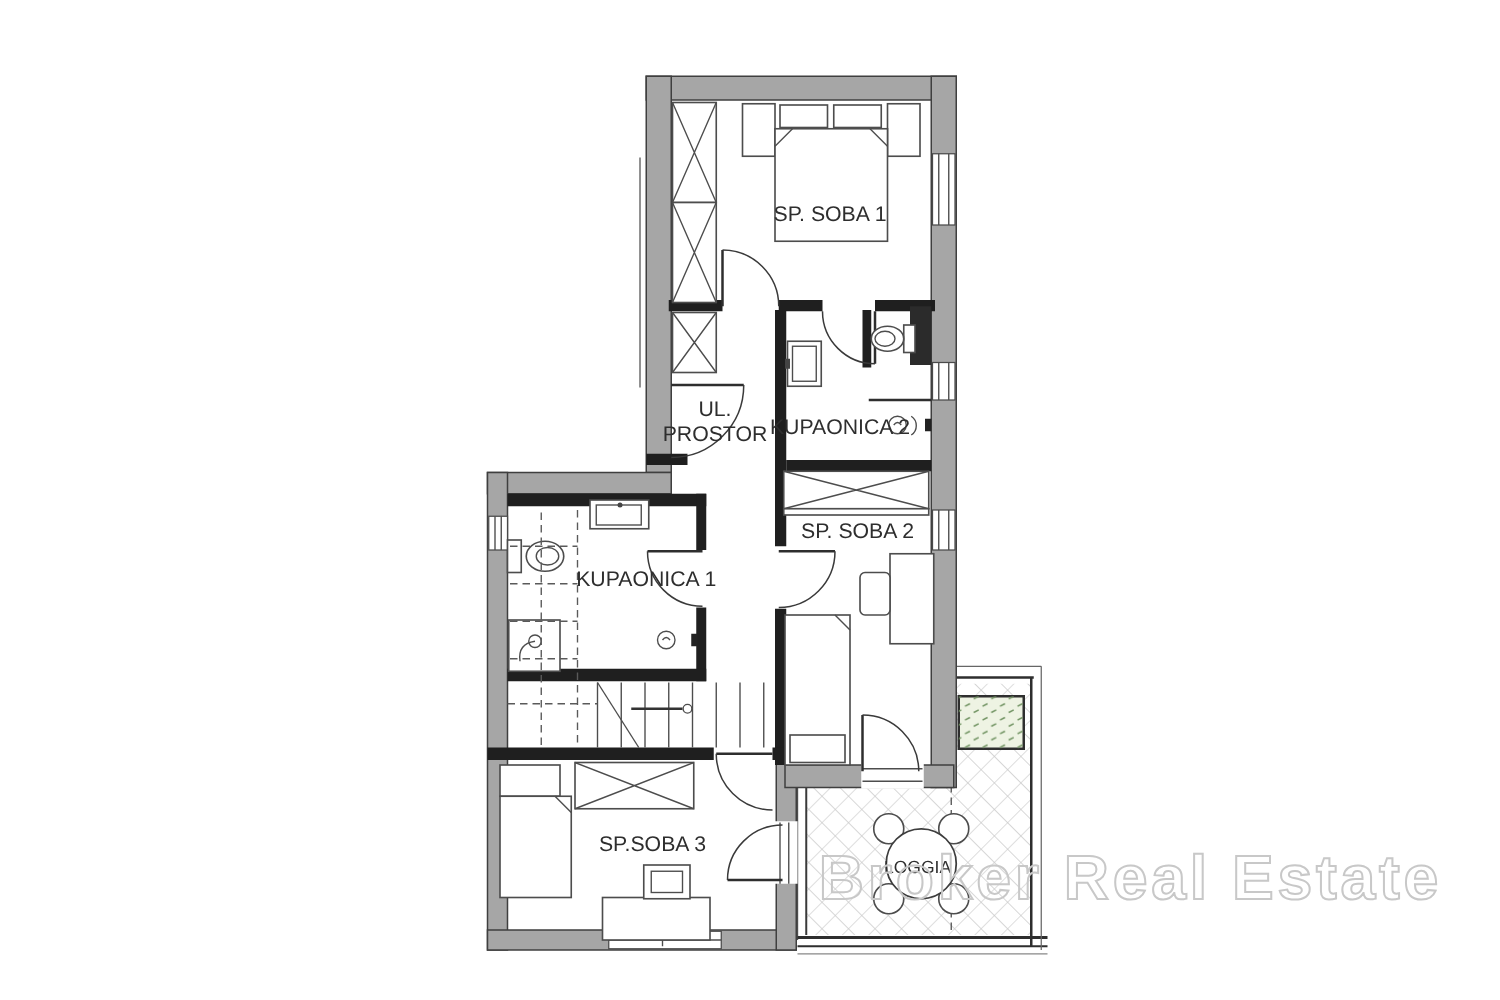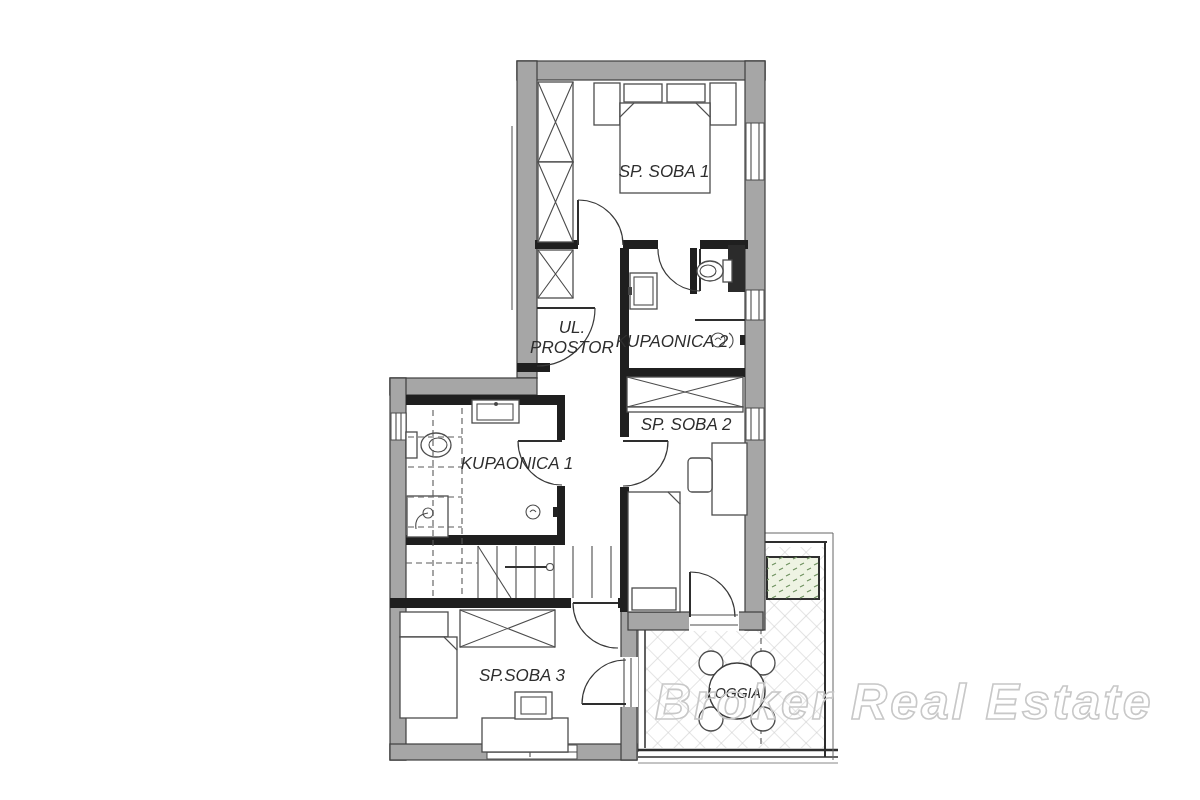--- a/index.html
+++ b/index.html
@@ -1,17 +1,17 @@
 <!DOCTYPE html>
 <html><head>
 <meta charset="utf-8">
 <style>
   html,body{margin:0;padding:0;background:#ffffff;}
   .page{position:relative;width:1200px;height:800px;background:#ffffff;overflow:hidden;
-        font-family:"Liberation Sans",sans-serif;font-style:italic;}
+        font-family:"Liberation Sans",sans-serif;}
   svg{display:block;}
   .lbl{font-family:"Liberation Sans",sans-serif;font-size:17px;fill:#2e2e2e;}
   .lbl-sm{font-family:"Liberation Sans",sans-serif;font-size:14px;fill:#2e2e2e;}
   .watermark{font-family:"Liberation Sans",sans-serif;font-size:50px;font-weight:700;
              letter-spacing:3px;fill:none;stroke-width:1.6px;}
   .wall-int{fill:#1f1f1f;}
   .furn{fill:#ffffff;stroke:#4d4d4d;stroke-width:1.3;}
   .thin{stroke:#4d4d4d;stroke-width:1.1;fill:none;}
   .doorleaf{stroke:#2e2e2e;stroke-width:2;fill:none;}
   .doorarc{stroke:#3a3a3a;stroke-width:1.2;fill:none;}

